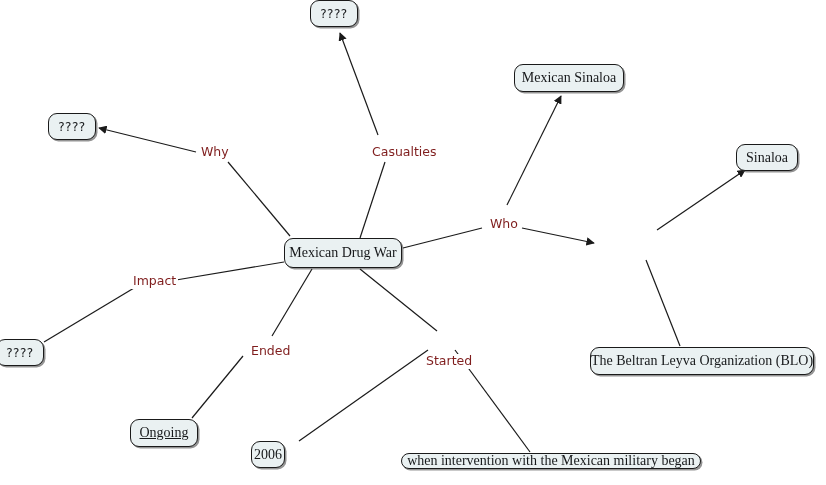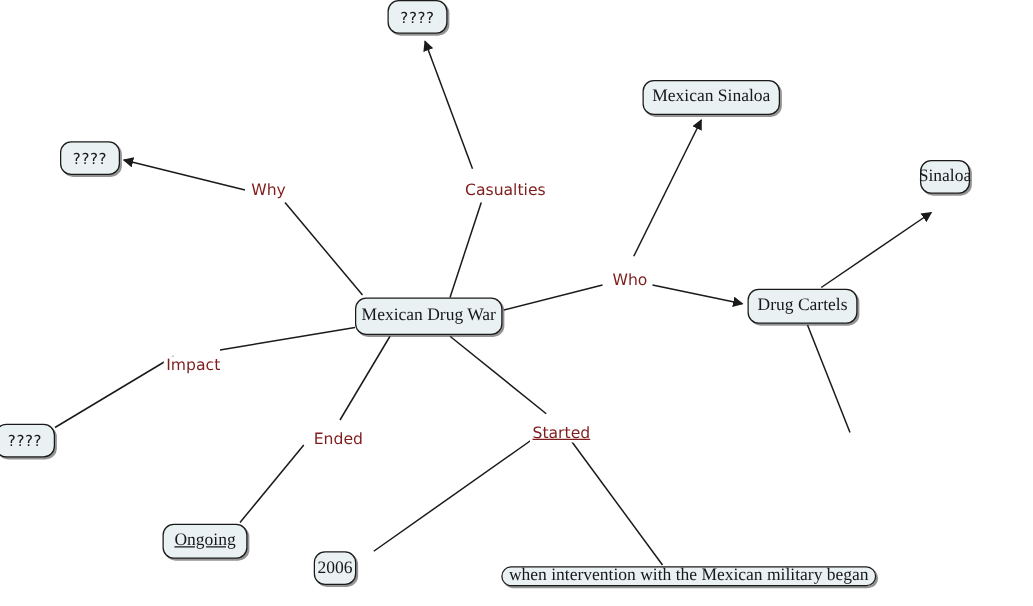--- a/index.html
+++ b/index.html
@@ -120,46 +120,46 @@
   </div>
 
   <div class="node node-unknown" style="left:-4px; top:339px; width:48px; height:27px;">
     <span>????</span>
   </div>
 
   <div class="node" style="left:514px; top:64px; width:110px; height:28px;">
     <span>Mexican Sinaloa</span>
   </div>
 
-  <div class="node" style="left:598px; top:231px; width:88px; height:28px;">
-    <span>Drug Cartels</span>
-  </div>
 
-  <div class="node" style="left:736px; top:128px; width:40px; height:27px;">
+  <div class="node" style="left:736px; top:144px; width:62px; height:27px;">
     <span>Sinaloa</span>
   </div>
 
+  <div class="node" style="left:590px; top:347px; width:224px; height:28px;">
+    <span>The Beltran Leyva Organization (BLO)</span>
+  </div>
 
   <div class="node" style="left:130px; top:419px; width:68px; height:28px;text-decoration:underline;">
     <span>Ongoing</span>
   </div>
 
   <div class="node" style="left:251px; top:441px; width:34px; height:27px;">
     <span>2006</span>
   </div>
 
   <div class="node" style="left:401px; top:453px; width:300px; height:16px;">
     <span>when intervention with the Mexican military began</span>
   </div>
 
   <div class="edge-label" style="left:370px; top:145px;">Casualties</div>
 
   <div class="edge-label" style="left:199px; top:145px;">Why</div>
 
-  <div class="edge-label" style="left:131px; top:285px;">Impact</div>
+  <div class="edge-label" style="left:131px; top:274px;">Impact</div>
 
   <div class="edge-label" style="left:488px; top:217px;">Who</div>
 
   <div class="edge-label" style="left:249px; top:344px;">Ended</div>
 
-  <div class="edge-label" style="left:424px; top:339px;text-decoration:underline;">Started</div>
+  <div class="edge-label" style="left:424px; top:354px;">Started</div>
 
 </div>
 
 </body></html>

